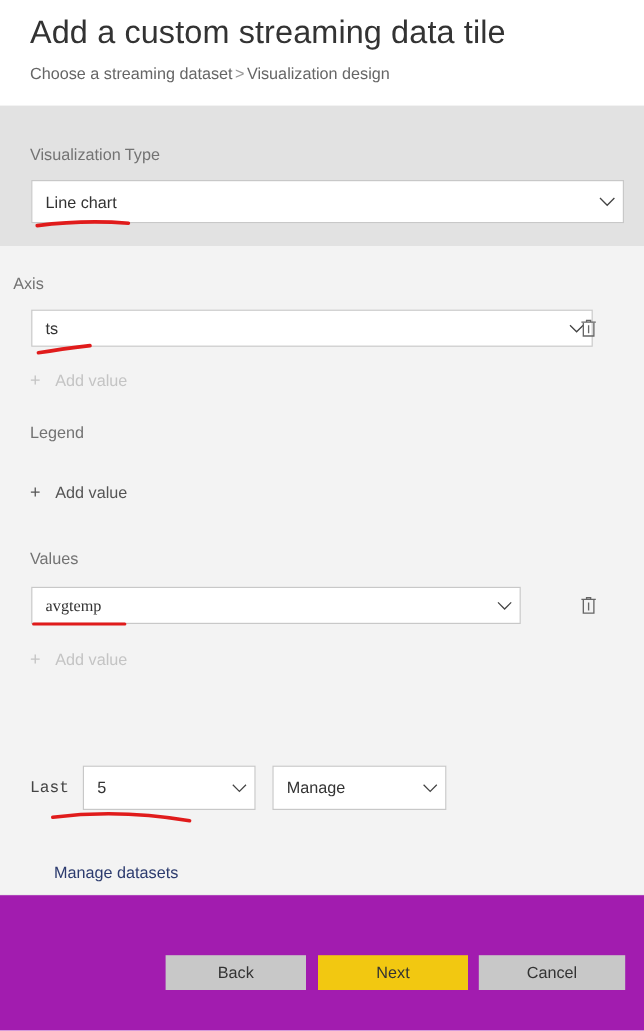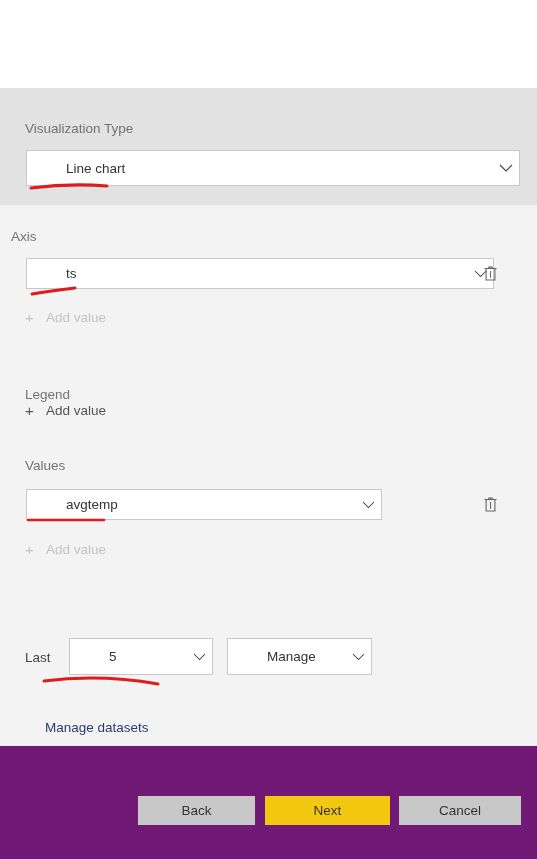--- a/index.html
+++ b/index.html
@@ -66,21 +66,20 @@
   }
 
   
   .dropdown {
     position: absolute;
     background: #ffffff;
     border: 1px solid #c8c8c8;
     display: flex;
     align-items: center;
     cursor: pointer;
-    padding-left: 28px;
   }
   .dropdown .dd-text {
     font-size: 13.5px;
     color: #333333;
     padding-left: 11px;
     flex: 1;
     white-space: nowrap;
     overflow: hidden;
   }
   .dropdown .chevron {
@@ -125,40 +124,41 @@
   .add-value.enabled .plus { color: #555555; }
   .add-value.disabled { color: #c4c4c4; cursor: default; }
   .add-value.disabled .plus { color: #c4c4c4; }
 
   
   .last-label {
     position: absolute;
     left: 25px; top: 650px;
     font-size: 13.5px;
     color: #444444;
+    font-family: Liberation Mono, monospace;
   }
 
   
   .manage-link {
     position: absolute;
     left: 25px; top: 720px;
     font-size: 13.5px;
     color: #2c3b6e;
     text-decoration: none;
     cursor: pointer;
     white-space: nowrap;
     margin-left: 20px;
   }
 
   
   .footer {
     position: absolute;
     left: 0; top: 745px;
     width: 537px; height: 114px;
-    background: #701a75;
+    background: #a21caf;
     border-top: 1px solid #ebebeb;
   }
   .btn {
     position: absolute;
     top: 50px;
     height: 29px;
     border: none;
     font-family: "Liberation Sans", sans-serif;
     font-size: 13.5px;
     color: #333333;
@@ -177,20 +177,26 @@
     left: 0; top: 0;
     width: 537px; height: 859px;
     pointer-events: none;
   }
 </style>
 </head>
 <body>
 
 <div class="dialog">
 
+  <div class="header">
+    <div class="page-title">Add a custom streaming data tile</div>
+    <div class="breadcrumb">
+      <span class="crumb">Choose a streaming dataset</span><span class="sep">&gt;</span><span class="crumb">Visualization design</span>
+    </div>
+  </div>
 
   <div class="band-dark"></div>
 
   <div class="field-label" style="left:25px; top:121px;">Visualization Type</div>
 
   <div class="dropdown" style="left:26px; top:150px; width:494px; height:36px;">
     <span class="dd-text">Line chart</span>
     <span class="chevron">
       <svg width="14" height="9" viewBox="0 0 14 9">
         <path d="M1 1 L7 7 L13 1" fill="none" stroke="#444" stroke-width="1.1"></path>
@@ -218,30 +224,30 @@
       <path d="M3.1 3.9 V15 H11.9 V3.9" stroke="#666" stroke-width="1.1" fill="none"></path>
       <path d="M7.5 6 V12.8" stroke="#666" stroke-width="1.1" fill="none"></path>
     </svg>
   </div>
 
   <div class="add-value disabled" style="left:25px; top:310px;">
     <span class="plus">+</span>
     <span>Add value</span>
   </div>
 
-  <div class="field-label" style="left:25px; top:387px;text-align:right;">Legend</div>
+  <div class="field-label" style="left:25px; top:353px;text-align:right;">Legend</div>
 
   <div class="add-value enabled" style="left:25px; top:403px;">
     <span class="plus">+</span>
     <span>Add value</span>
   </div>
 
   <div class="field-label" style="left:25px; top:458px;">Values</div>
 
-  <div class="dropdown" style="left:26px; top:489px; width:356px; height:31px;">
+  <div class="dropdown" style="left:26px; top:489px; width:408px; height:31px;font-family:Liberation Serif, serif;">
     <span class="dd-text">avgtemp</span>
     <span class="chevron">
       <svg width="13" height="8" viewBox="0 0 13 8">
         <path d="M1 1 L6.5 6.5 L12 1" fill="none" stroke="#444" stroke-width="1.05"></path>
       </svg>
     </span>
   </div>
 
   <div class="trash-btn" style="left:479px; top:493px;">
     <svg width="15" height="17" viewBox="0 0 15 17">

